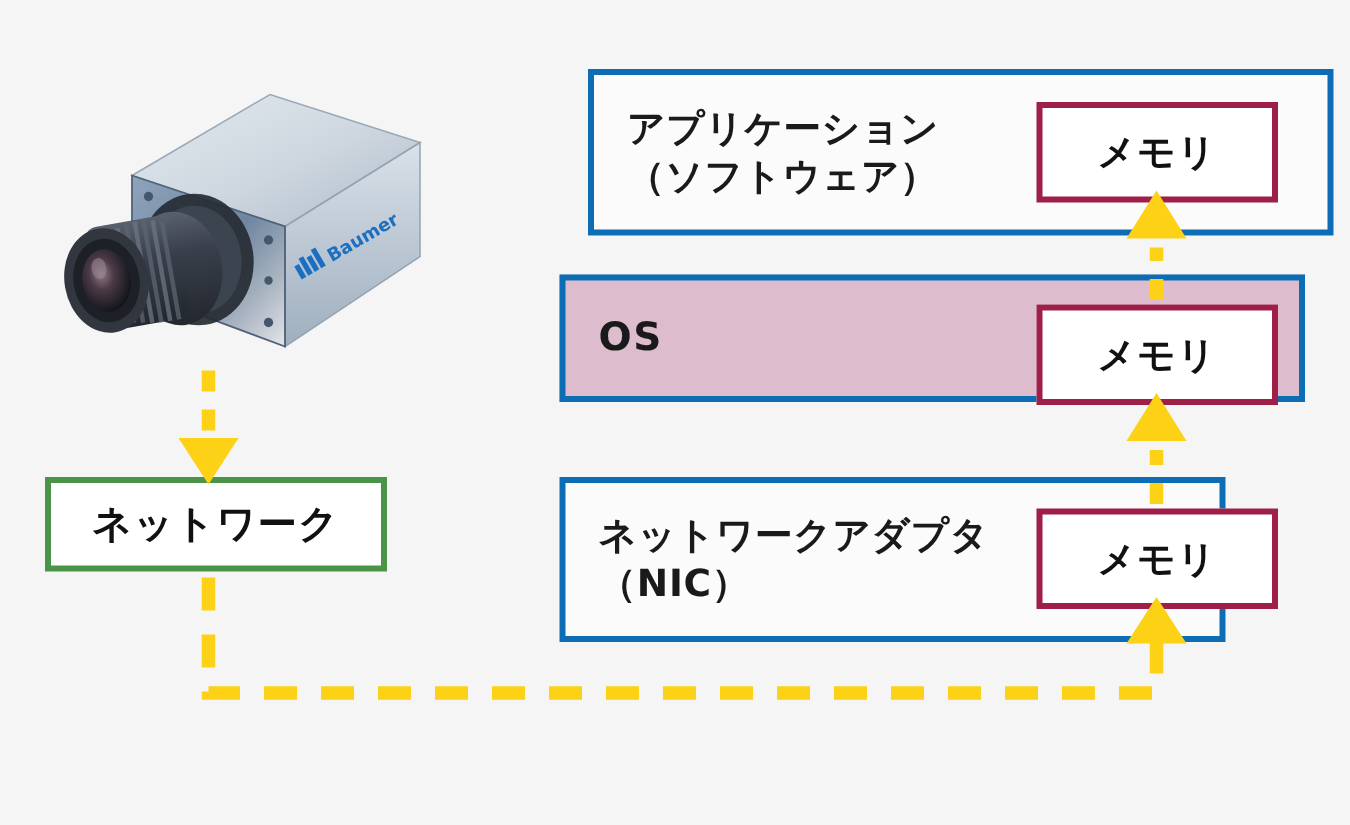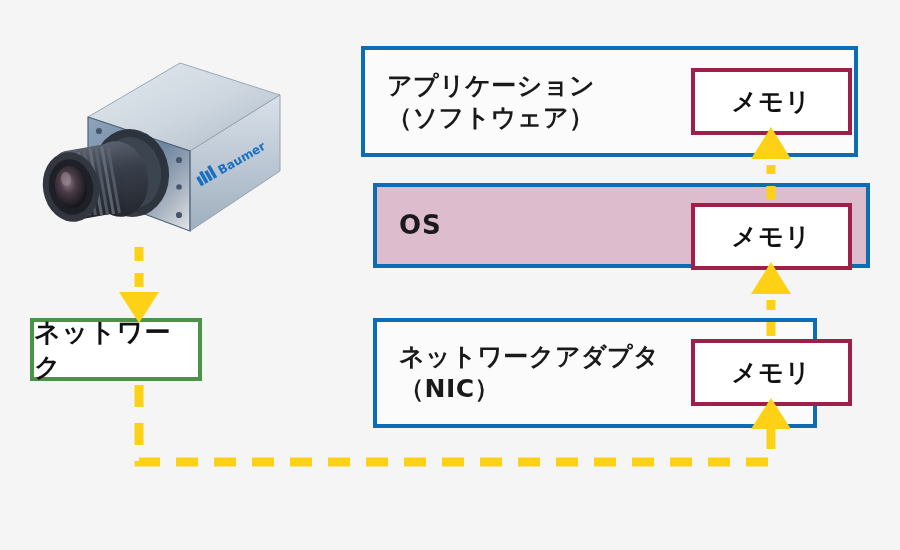--- a/index.html
+++ b/index.html
@@ -167,25 +167,25 @@
       <g transform="rotate(-30 186 117)">
         <rect x="166" y="112" width="3.5" height="10" fill="#1b6fc0"></rect>
         <rect x="171" y="109" width="3.5" height="13" fill="#1b6fc0"></rect>
         <rect x="176" y="111" width="3.5" height="11" fill="#1b6fc0"></rect>
         <rect x="181" y="108" width="3.5" height="14" fill="#1b6fc0"></rect>
         <text x="189" y="122" font-family="DejaVu Sans, sans-serif" font-size="12" font-weight="bold" fill="#1b6fc0">Baumer</text>
       </g>
     </svg>
   </div>
 
-  <div class="net-box" style="left:30px; top:318px; width:172px; height:63px;font-family:Liberation Mono, monospace;">
+  <div class="net-box" style="left:30px; top:318px; width:228px; height:63px;font-family:Liberation Mono, monospace;">
     <span class="net-label">ネットワーク</span>
   </div>
 
-  <div class="layer-box" style="left:361px; top:46px; width:497px; height:111px;">
+  <div class="layer-box" style="left:392px; top:46px; width:497px; height:111px;">
     <span class="layer-label">アプリケーション
 （ソフトウェア）</span>
   </div>
   <div class="mem-box" style="left:691px; top:68px; width:161px; height:67px;">
     <span class="mem-label">メモリ</span>
   </div>
 
   <div class="layer-box os-fill" style="left:373px; top:183px; width:497px; height:85px;">
     <span class="layer-label small-latin">OS</span>
   </div>

